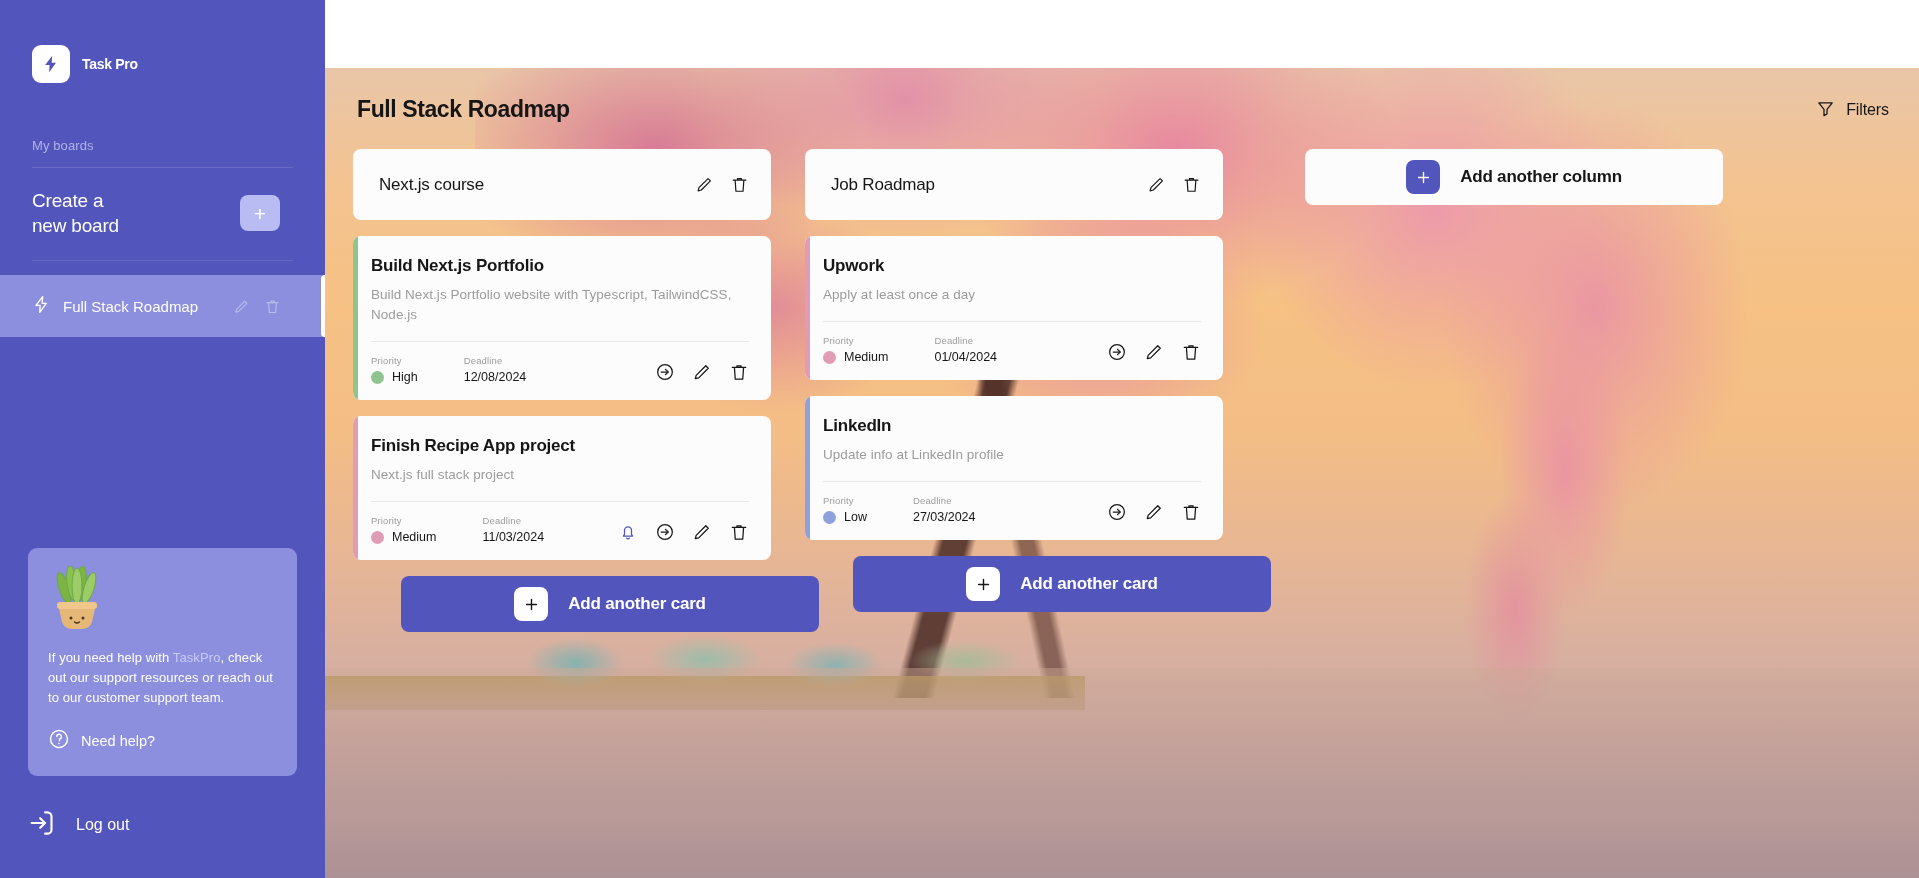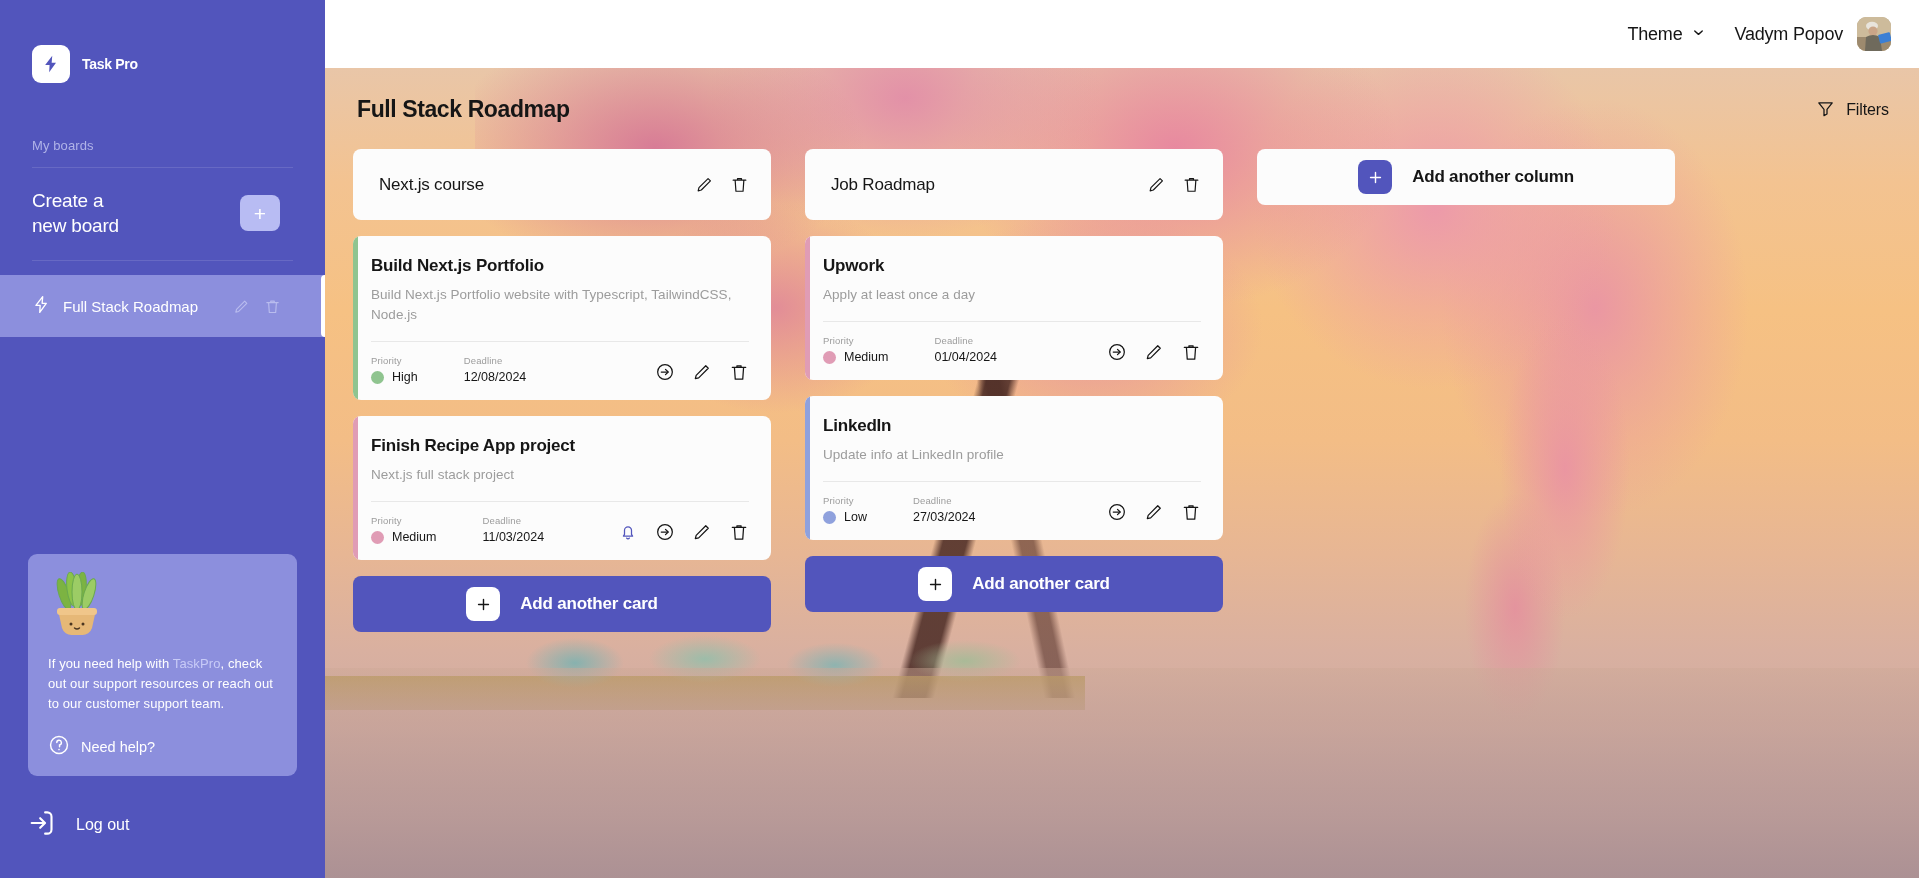--- a/index.html
+++ b/index.html
@@ -132,21 +132,21 @@
     gap: 14px;
     padding-right: 44px;
   }
 
   .sidebar-spacer { flex: 1; }
 
   .help-card {
     margin: 0 28px 0 28px;
     background: #8c8fdd;
     border-radius: 9px;
-    padding: 18px 20px 16px 20px;
+    padding: 18px 20px 22px 20px;
   }
   .plant {
     width: 58px; height: 64px;
     position: relative;
     margin-bottom: 18px;
   }
   .help-text {
     color: #ffffff;
     font-size: 13px;
     line-height: 20px;
@@ -436,20 +436,21 @@
     margin-top: 16px;
     height: 56px;
     border-radius: 8px;
     display: flex;
     align-items: center;
     justify-content: center;
     gap: 20px;
     cursor: pointer;
     border: none;
     width: 100%;
+    margin-left: 48px;
   }
   .add-btn.light { background: #fcfcfc; }
   .add-btn.solid { background: #5255bc; }
   .add-sq {
     width: 34px; height: 34px;
     border-radius: 8px;
     display: flex;
     align-items: center;
     justify-content: center;
   }
@@ -565,43 +566,20 @@
             <path d="M10 8.6 13.4 12 10 15.4"></path>
           </svg>
       </span>
       <span class="logout-label">Log out</span>
     </div>
 
   </aside>
 
   <main class="main">
 
-    <div class="topbar">
-      <div class="theme-select">
-        <span class="theme-label">Theme</span>
-        <span>
-          <svg width="15" height="15" viewBox="0 0 24 24" fill="none" stroke="#161616" stroke-width="2.2" stroke-linecap="round" stroke-linejoin="round">
-              <path d="M6 9.5 12 15l6-5.5"></path>
-            </svg>
-        </span>
-      </div>
-      <div class="user-box">
-        <span class="user-name">Vadym Popov</span>
-        <span class="avatar">
-          <svg width="34" height="34" viewBox="0 0 34 34">
-            <rect width="34" height="34" fill="#cdbb9b"></rect>
-            <rect y="20" width="34" height="14" fill="#9d8a6e"></rect>
-            <ellipse cx="15" cy="9" rx="6" ry="4.2" fill="#e8e4dc"></ellipse>
-            <circle cx="16" cy="14" r="4.6" fill="#caa588"></circle>
-            <path d="M9 20q7-4 14 0l2 14H8l1-14z" fill="#6f6a5c"></path>
-            <rect x="21" y="18" width="12" height="9" rx="1" fill="#3b7fd4" transform="rotate(-14 21 18)"></rect>
-          </svg>
-        </span>
-      </div>
-    </div>
 
     <div class="board-area">
 
       <div class="bg-scene">
         <div class="bg-canopy"></div>
         <div class="bg-droop"></div>
         <div class="bg-trunk"></div>
         <div class="bg-bank"></div>
         <div class="bg-shrubs"></div>
         <div class="bg-water"></div>

